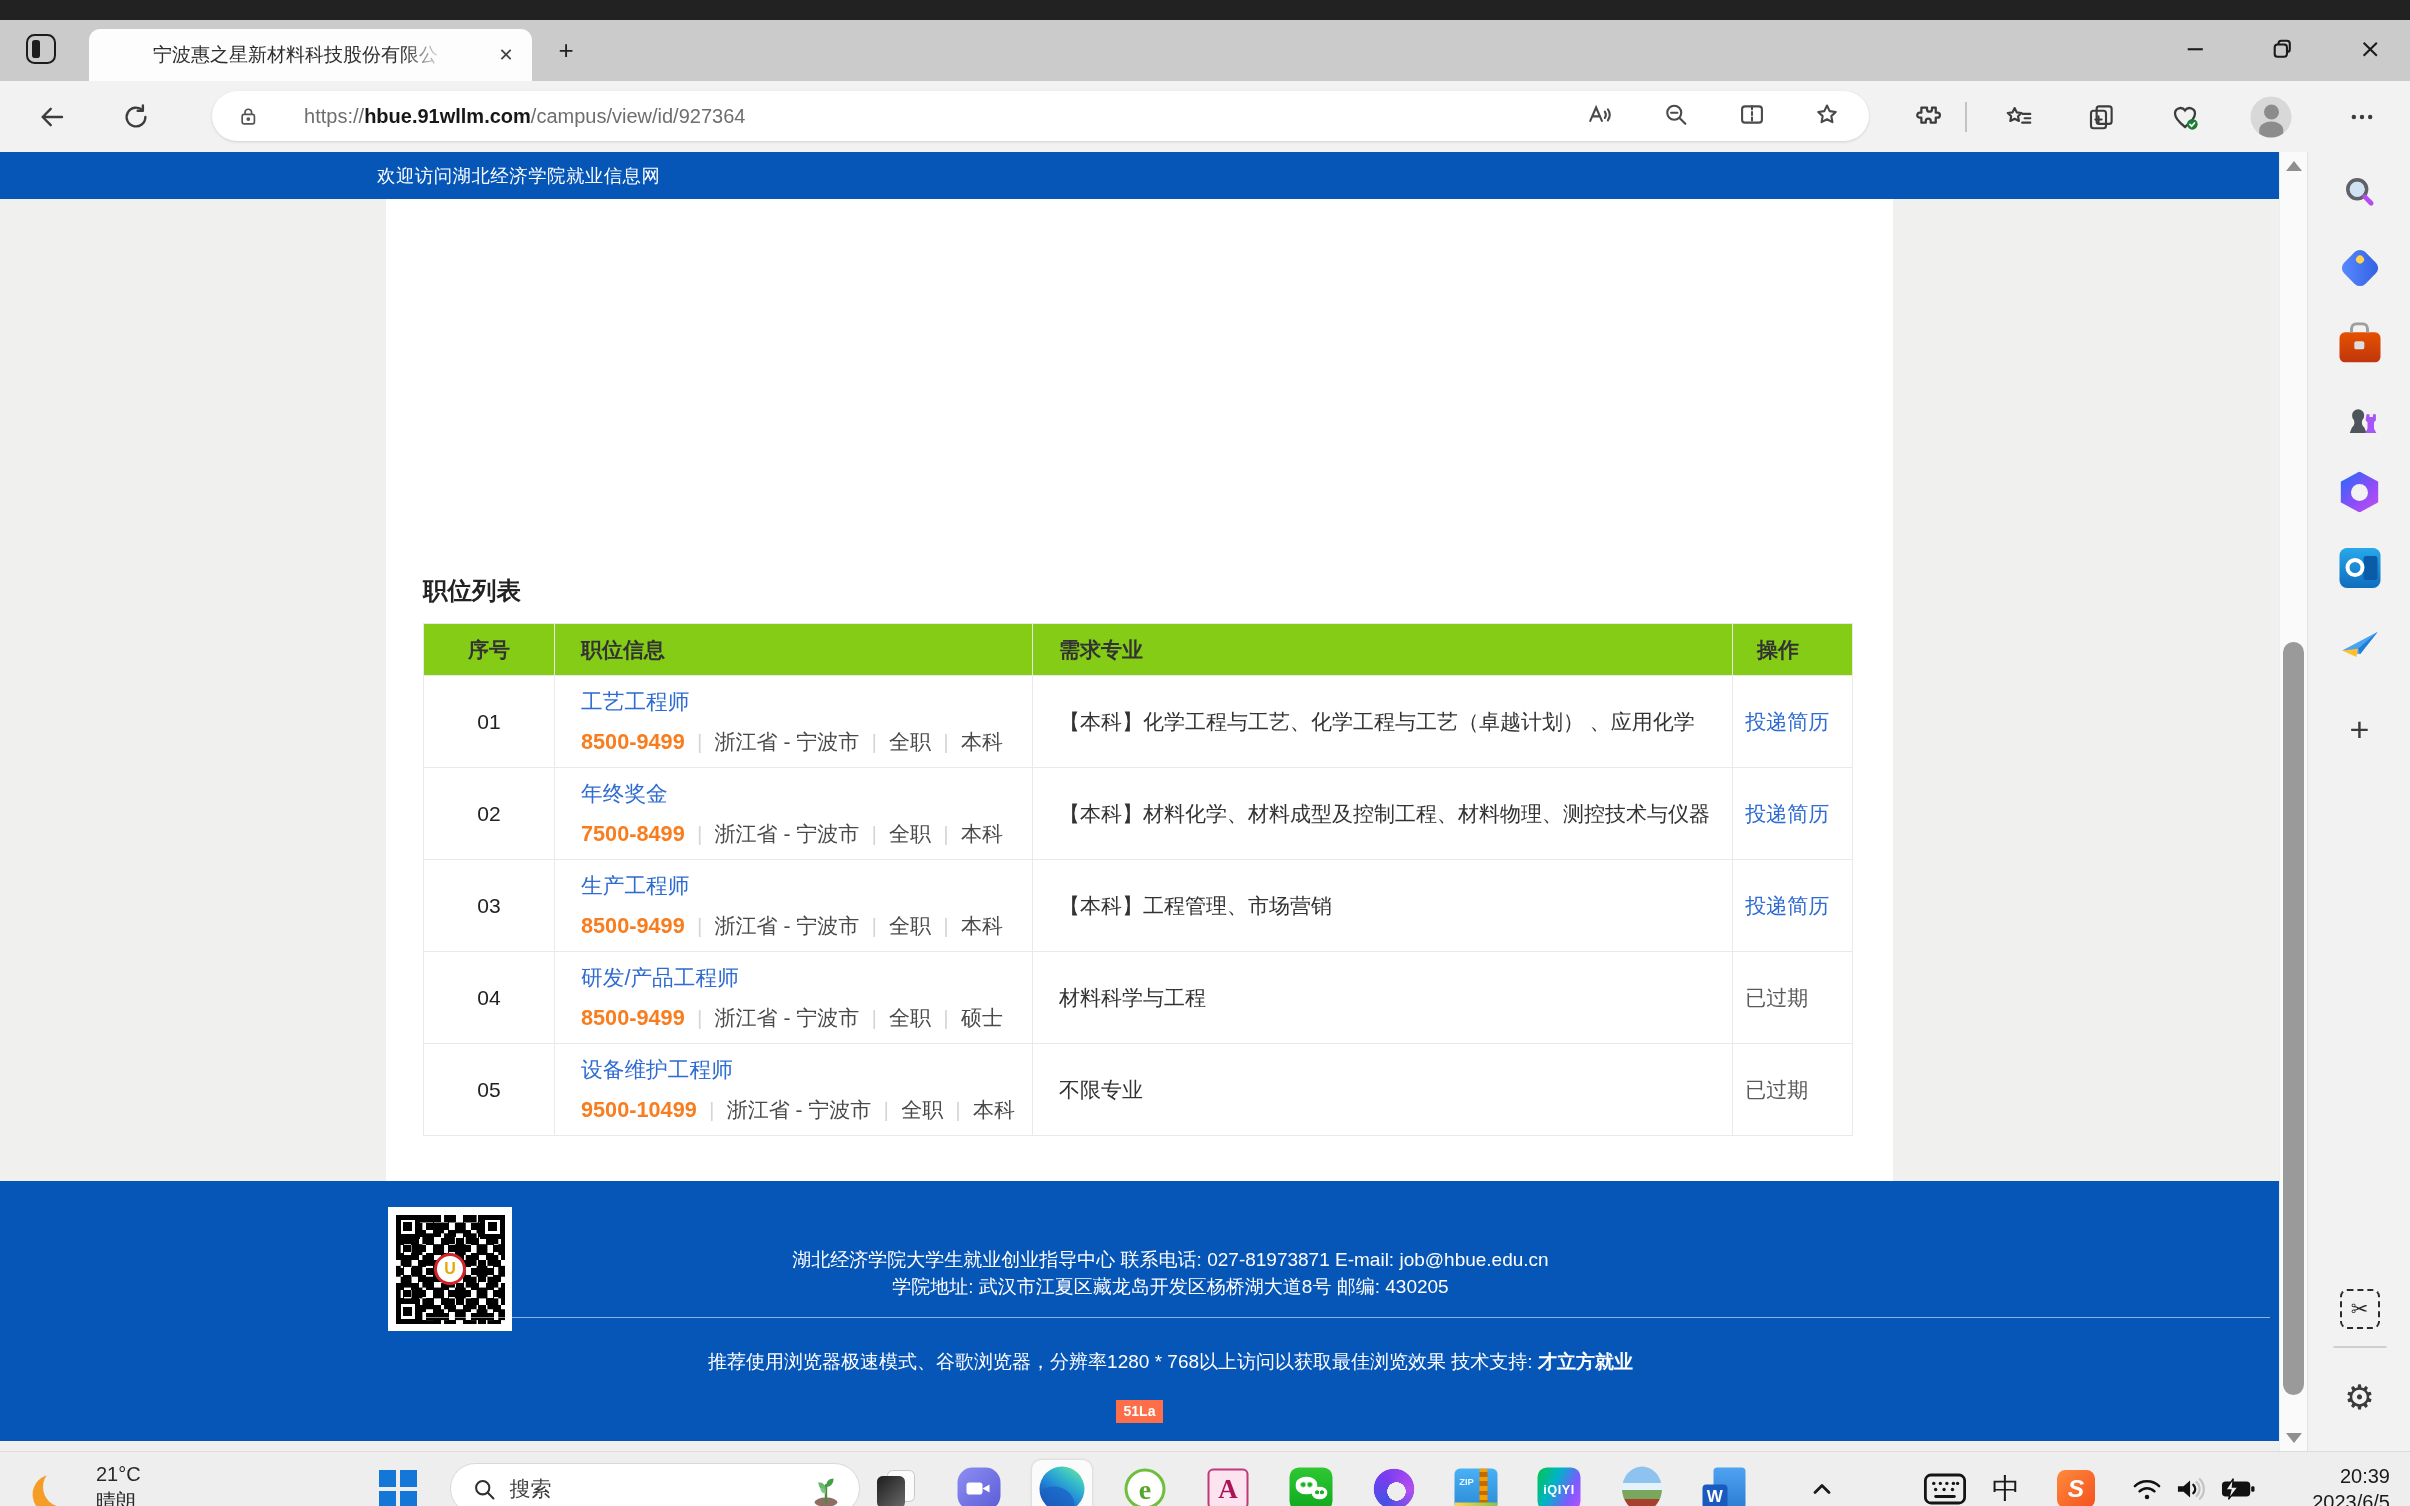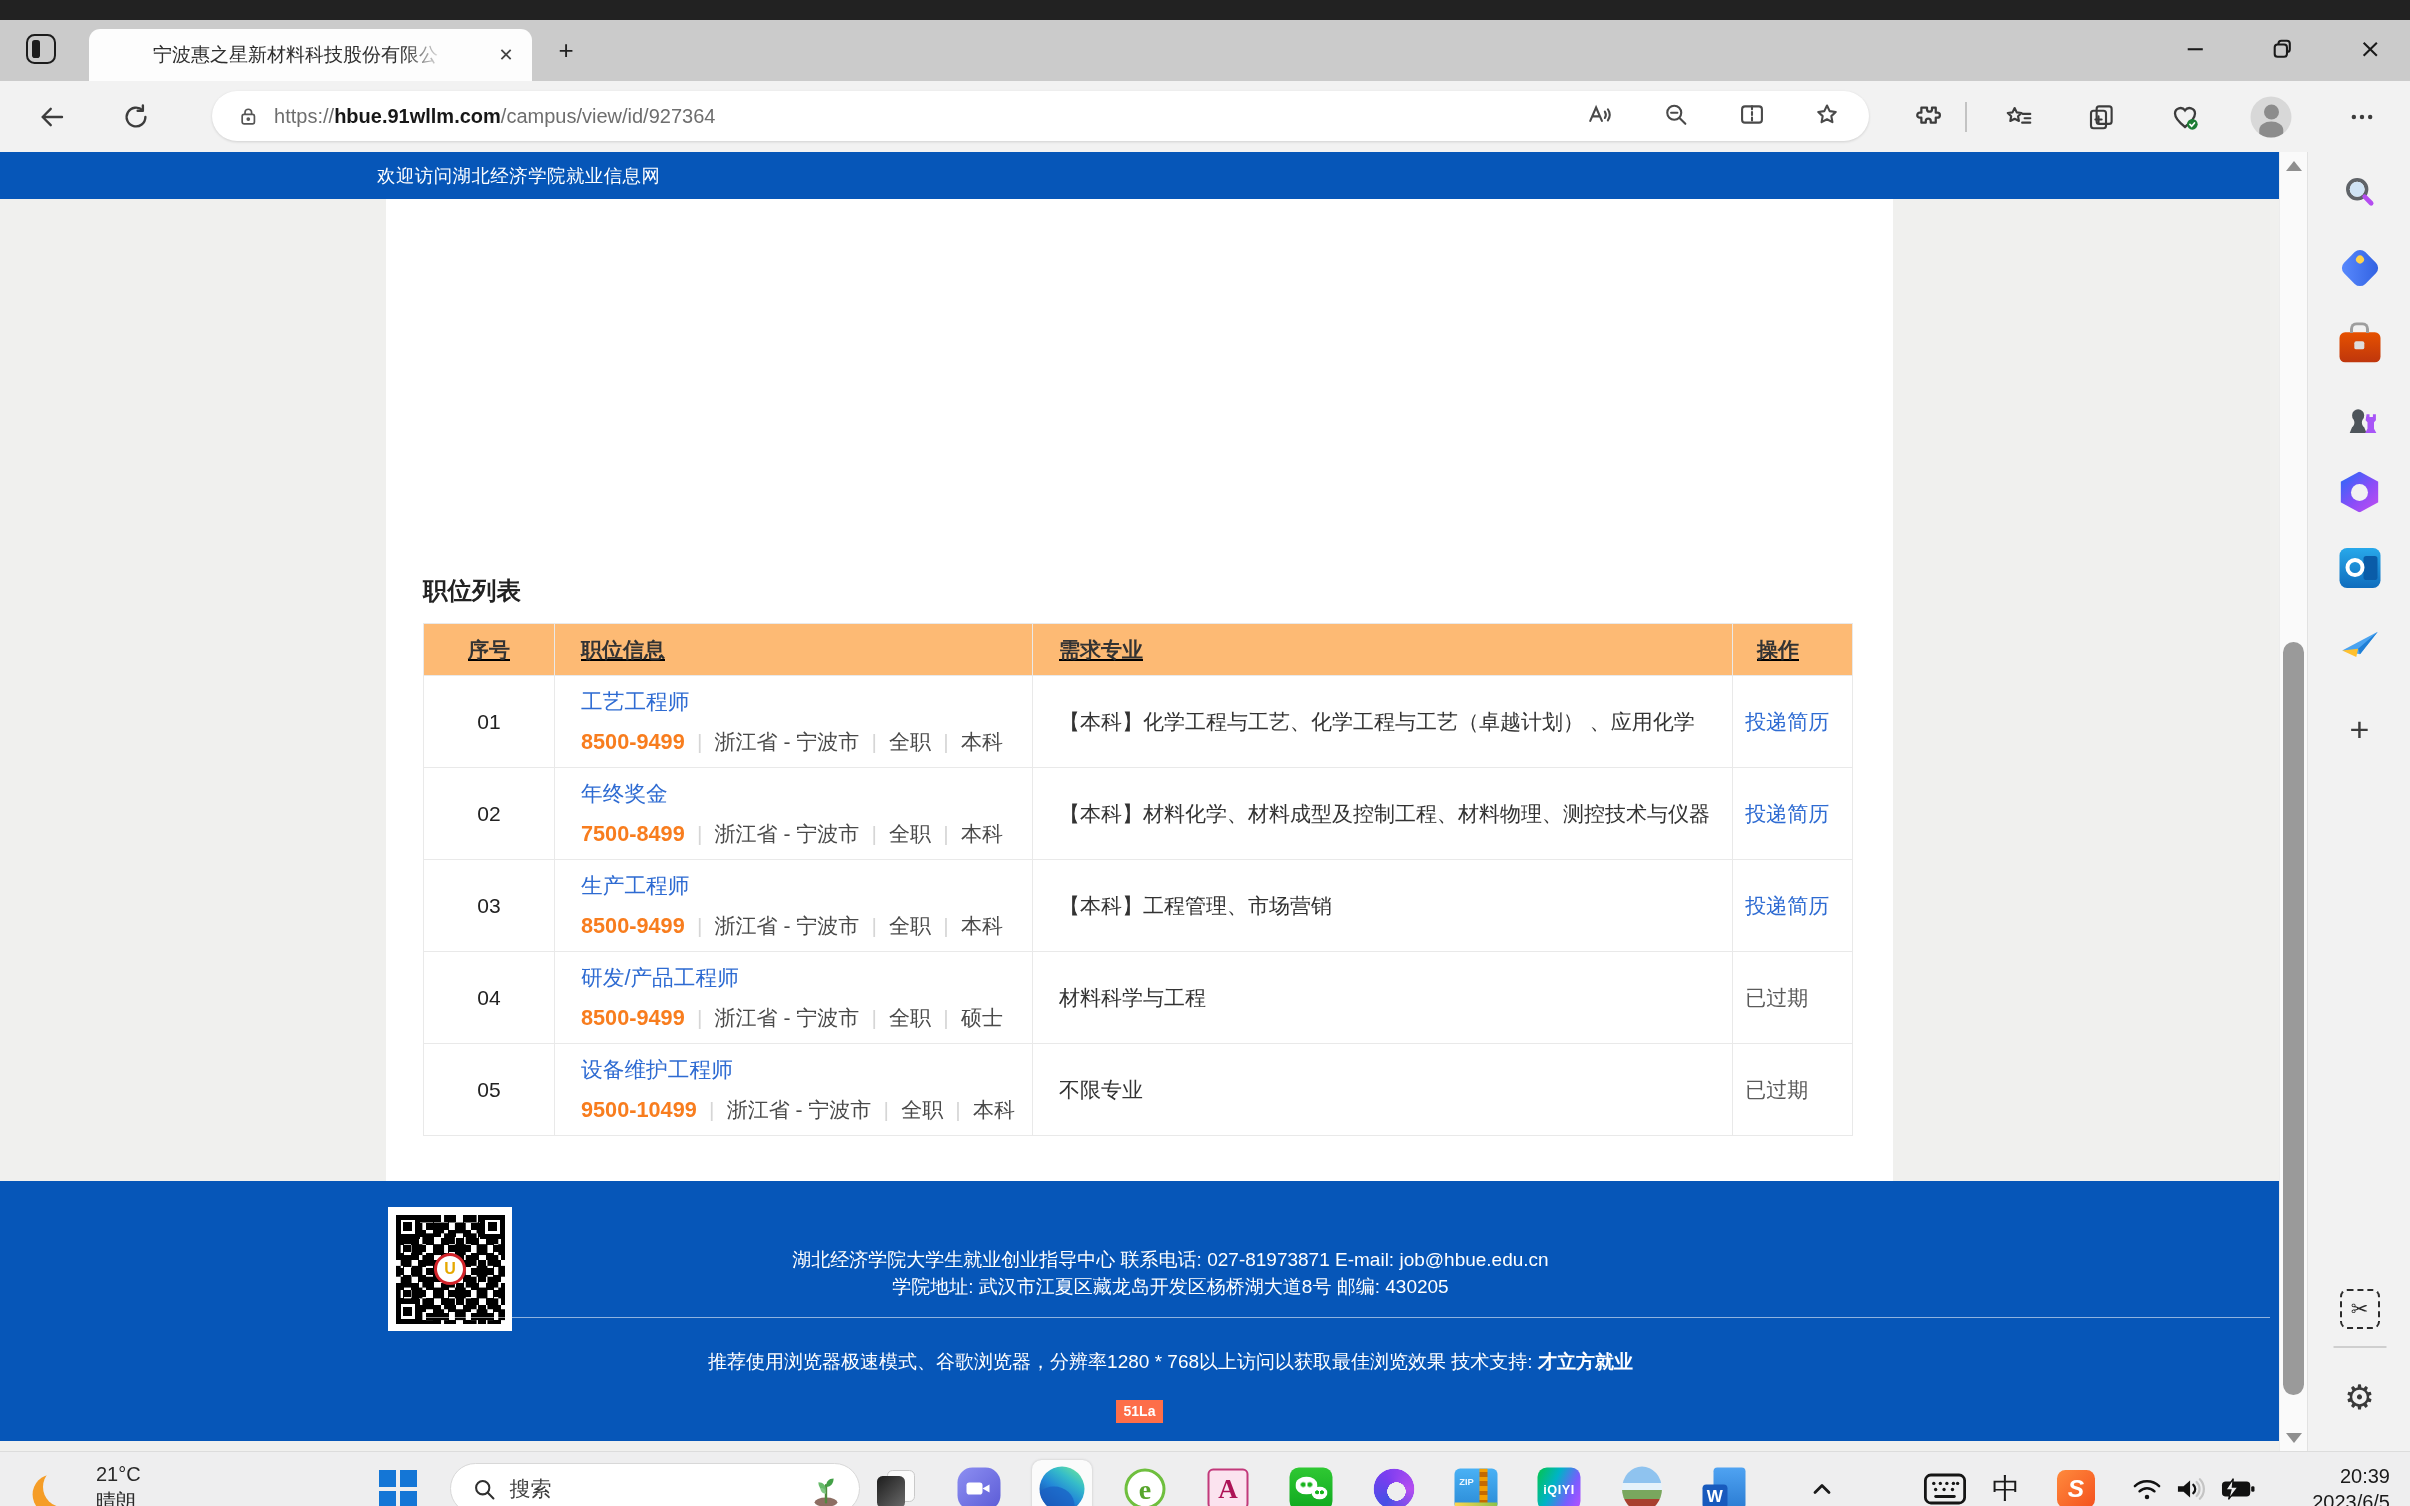--- a/index.html
+++ b/index.html
@@ -11,39 +11,39 @@
   .tabactions i{position:absolute;left:3.8px;top:3.8px;bottom:3.8px;width:8.5px;background:#1c1c1c;border-radius:2.8px;}
   .tab{position:absolute;left:89px;top:9.4px;width:443px;height:52px;background:#fdfdfd;border-radius:11.3px 11.3px 0 0;display:flex;align-items:center;}
   .tabtitle{margin-left:64px;width:292px;font-size:19px;color:#2f2f2f;white-space:nowrap;overflow:hidden;
             -webkit-mask-image:linear-gradient(90deg,#000 86%,transparent);mask-image:linear-gradient(90deg,#000 86%,transparent);}
   .tabclose{position:absolute;right:13px;top:13px;width:26px;height:26px;font-size:18px;color:#444;display:flex;align-items:center;justify-content:center;border-radius:5.6px;}
   .newtab{position:absolute;left:551px;top:15px;width:30px;height:30px;font-size:26px;color:#222;display:flex;align-items:center;justify-content:center;font-weight:300;}
   .winbtn{position:absolute;top:0;width:55px;height:58px;display:flex;align-items:center;justify-content:center;color:#1a1a1a;}
   
   .toolbar{position:absolute;top:61px;left:0;width:2411px;height:71px;background:#f2f2f2;}
   .tbico{position:absolute;top:50%;transform:translate(-50%,-50%);display:flex;align-items:center;justify-content:center;}
-  .addrpill{position:absolute;left:212px;top:10.4px;width:1657px;height:50px;background:#fff;border-radius:25.4px;box-shadow:0 0.9px 2.8px rgba(0,0,0,.14);display:flex;align-items:center;}
+  .addrpill{position:absolute;left:212px;top:10.4px;width:1657px;height:50px;background:#fff;border-radius:25.4px;box-shadow:0 0.9px 2.8px rgba(0,0,0,.14);display:flex;align-items:center;gap:30px;}
   .urltext{margin-left:15px;font-size:20px;color:#6e6e6e;white-space:nowrap;}
   .urltext b{color:#171717;font-weight:700;}
   .pillico{position:absolute;top:50%;transform:translate(-50%,-50%);}
   .vsep{position:absolute;top:21px;width:1.9px;height:30px;background:#c3c3c3;}
   .avatar{width:41px;height:41px;border-radius:50%;background:#d8d8d8;position:relative;overflow:hidden;}
   .avatar .hd{position:absolute;left:50%;top:8.5px;transform:translateX(-50%);width:15px;height:15px;border-radius:50%;background:#8c8c8c;}
   .avatar .bd{position:absolute;left:50%;top:25.4px;transform:translateX(-50%);width:24.5px;height:17px;border-radius:50% 50% 0 0;background:#8c8c8c;}
   
   .viewport{position:absolute;top:132px;left:0;width:2279px;height:1299px;background:#f0f0ee;}
   .welcome{position:absolute;top:0;left:0;width:2279px;height:47px;background:#0656b8;color:#fff;font-size:18.4px;display:flex;align-items:center;padding-left:377px;box-sizing:border-box;letter-spacing:0.5px;}
   .content{position:absolute;left:386px;top:47px;width:1507px;height:982px;background:#fff;}
   .intro{position:absolute;left:52px;top:24.5px;font-family:"Liberation Serif","DejaVu Serif",serif;font-size:22px;color:#151515;}
   .intro p{margin:0;line-height:41px;white-space:nowrap;}
   .intro .email{font-family:"DejaVu Sans Mono",monospace;font-size:20px;}
   .jl-title{position:absolute;left:37px;top:375px;font-size:24.5px;font-weight:bold;color:#222;}
   .jobtable{position:absolute;left:37px;top:424px;width:1430px;border:0.9px solid #e9e9e9;box-sizing:border-box;font-size:21px;}
   .trow{display:grid;grid-template-columns:130px 478px 700px 121px;border-top:0.9px solid #e9e9e9;height:91px;}
-  .trow.head{height:51px;background:#fdba74;border-top:none;text-decoration:underline;}
+  .trow.head{height:51px;background:#84cc16;border-top:none;}
   .td{border-left:0.9px solid #e9e9e9;min-width:0;}
   .td:first-child{border-left:none;}
   .th{display:flex;align-items:center;font-weight:bold;color:#333;}
   .th.c1{justify-content:center;}
   .th.c2,.th.c3{padding-left:26px;}
   .th.c4{padding-left:24px;}
   .jobno{display:flex;align-items:center;justify-content:center;color:#222;}
   .jobinfo{display:flex;flex-direction:column;justify-content:center;gap:12.2px;padding-left:26px;}
   .jtitle{font-size:21.7px;color:#2e6bd2;text-decoration:none;cursor:pointer;}
   .jmeta{display:flex;align-items:center;color:#4a4a4a;font-size:21px;white-space:nowrap;}

